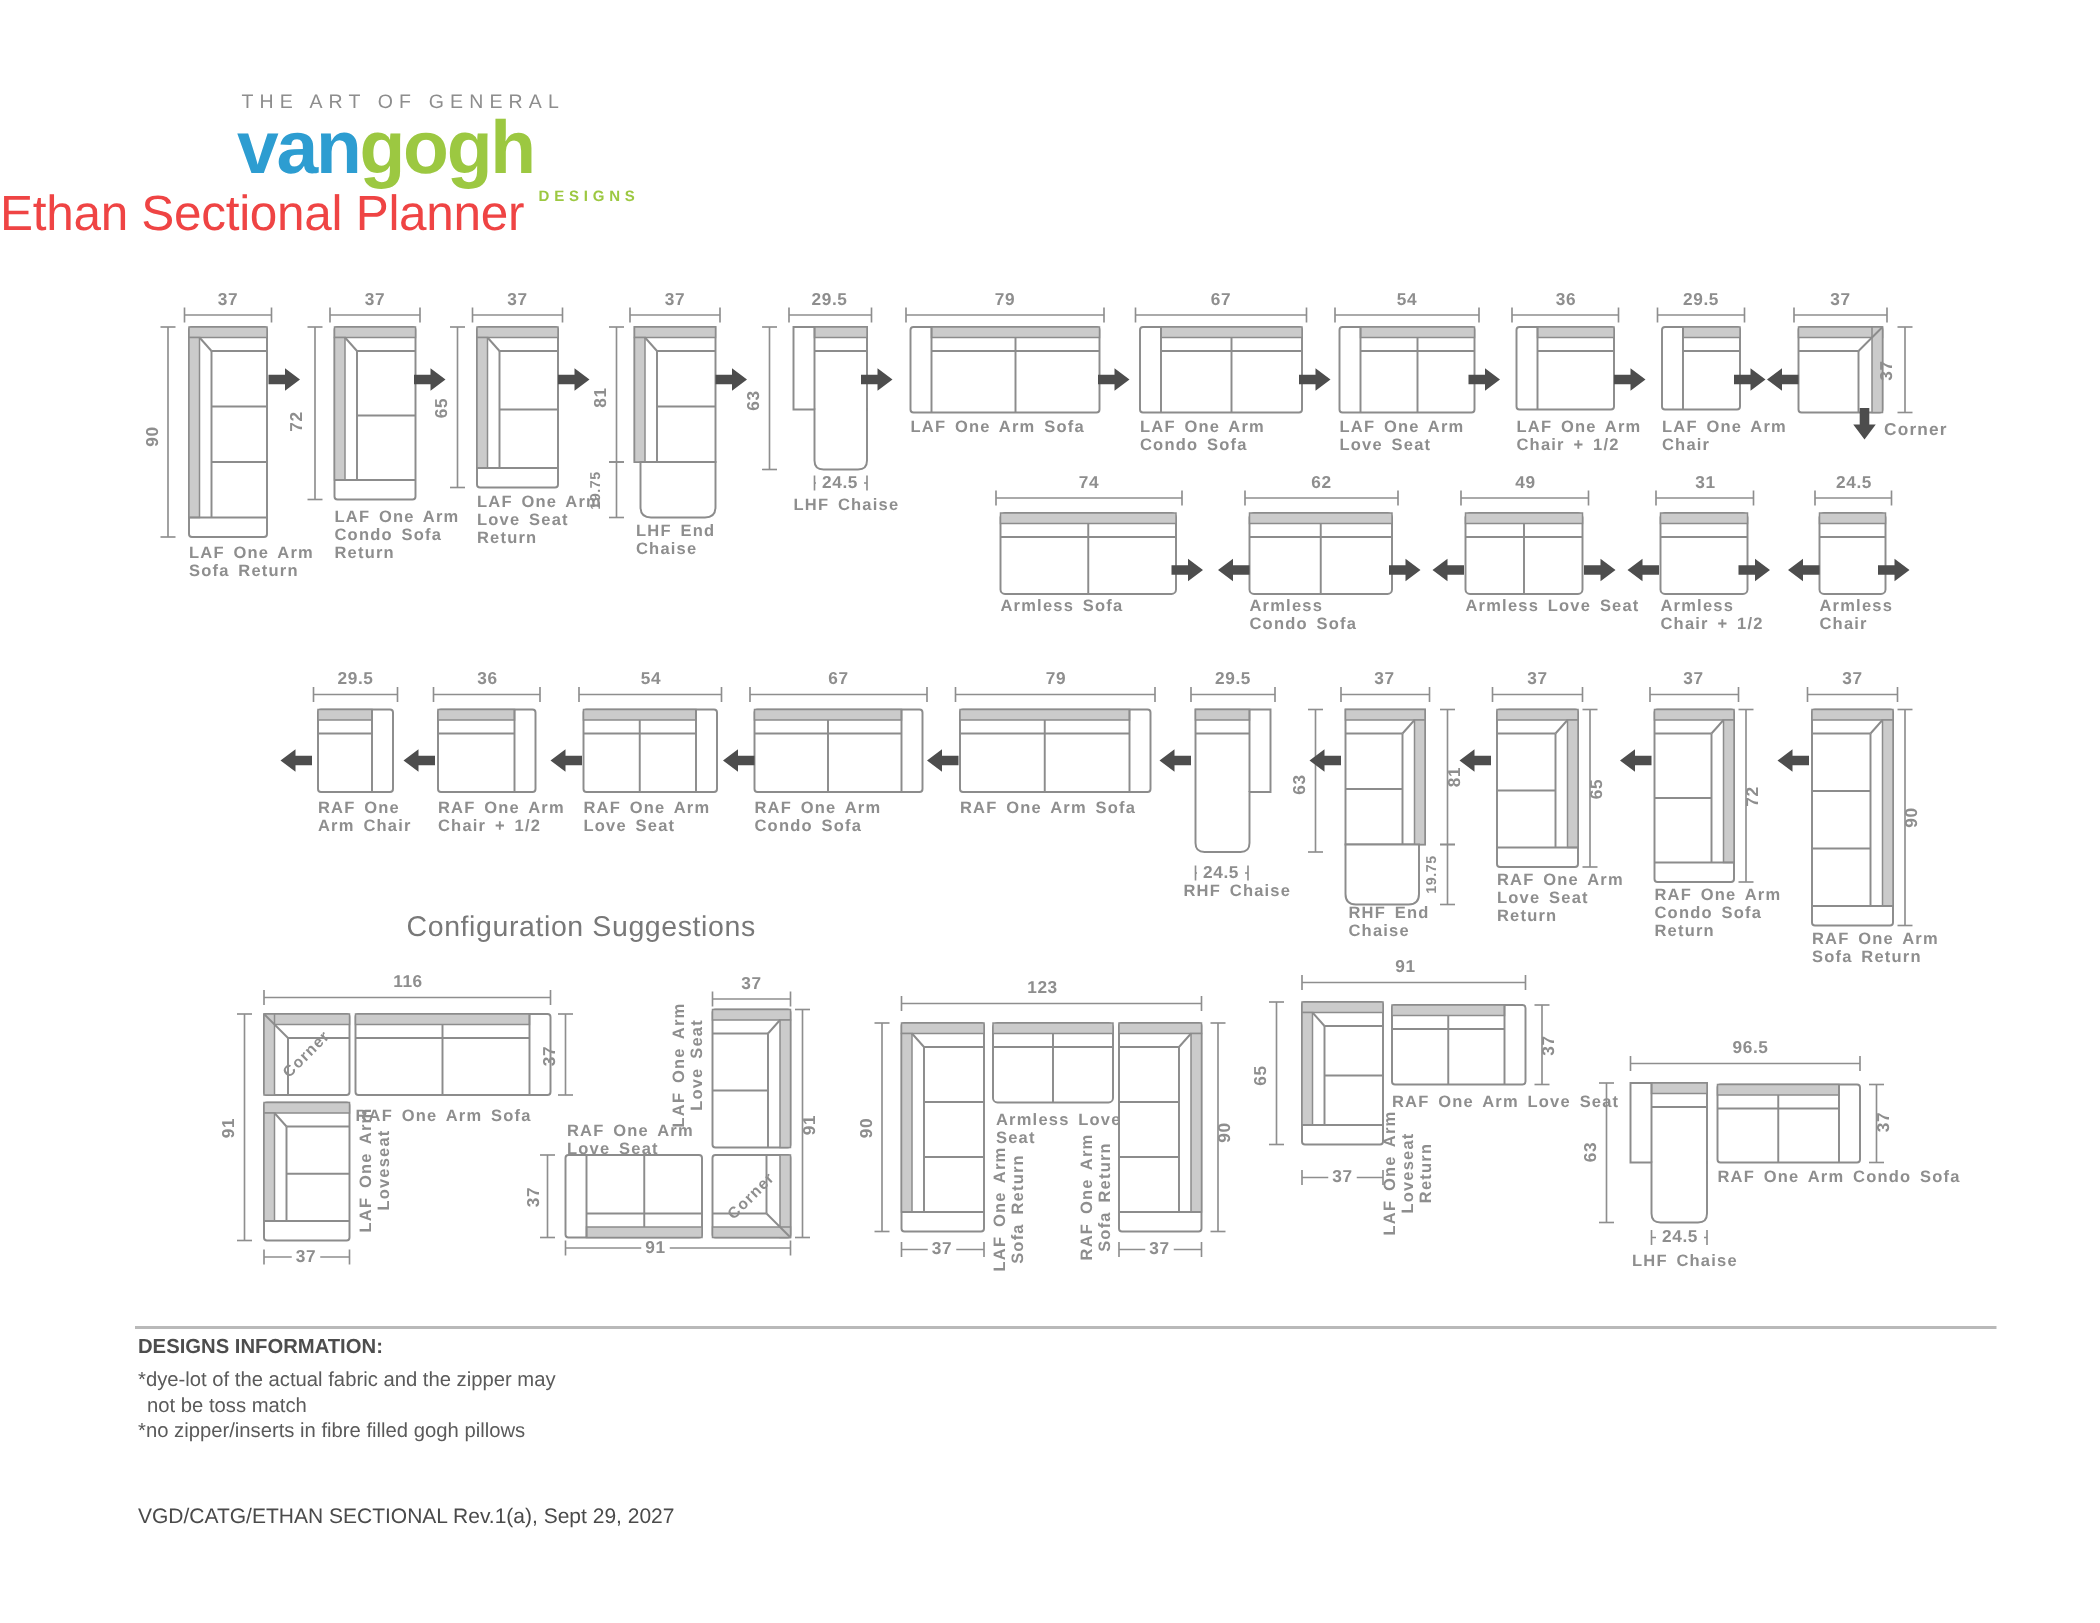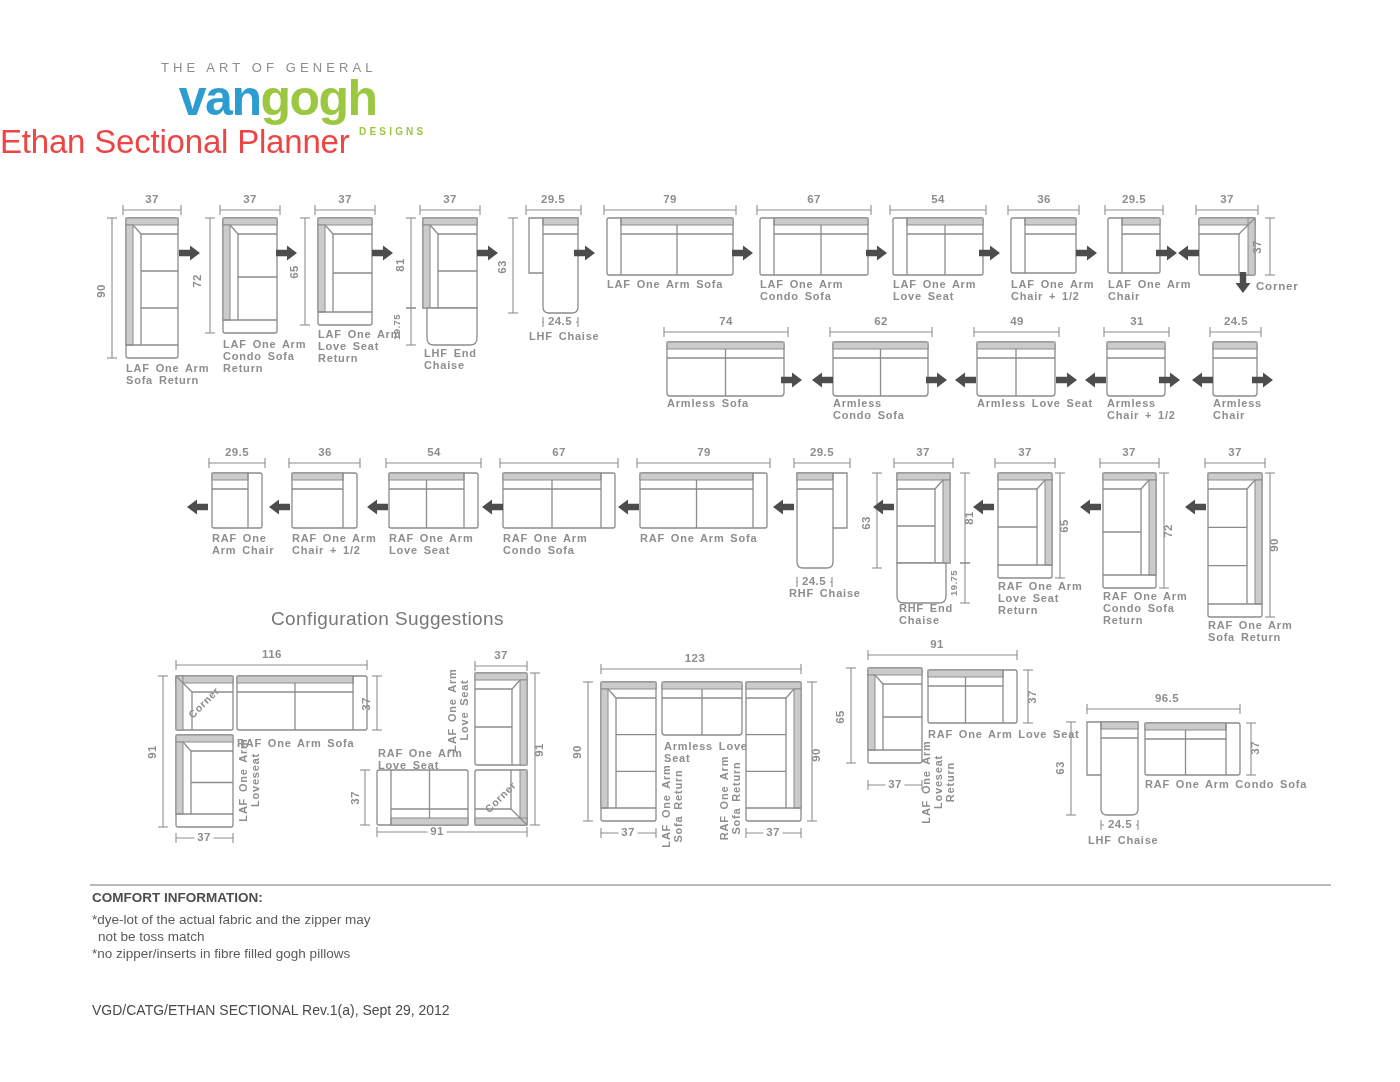--- a/index.html
+++ b/index.html
@@ -1,21 +1,21 @@
 <!DOCTYPE html>
 <html><head>
 <meta charset="utf-8">
 <style>
   html,body{margin:0;padding:0;background:#fff;}
   .page{position:relative;width:1400px;height:1082px;background:#fff;font-family:"Liberation Sans",sans-serif;overflow:hidden;}
   #diagram{position:absolute;left:0;top:0;}
   svg text{font-family:"Liberation Sans",sans-serif;}
   .logo{position:absolute;left:158px;top:60px;}
   .tagline{color:#8d8d8d;font-size:13px;letter-spacing:4.1px;margin-left:3px;white-space:nowrap;}
-  .brand{position:relative;font-size:50px;font-weight:bold;letter-spacing:-1.5px;line-height:46px;white-space:nowrap;text-align:right;}
+  .brand{position:relative;font-size:50px;font-weight:bold;letter-spacing:-1.5px;line-height:46px;white-space:nowrap;}
   .van{color:#2d9dd1;}
   .gogh{color:#9cc841;}
   .designs{position:absolute;font-size:10px;font-weight:bold;color:#9cc841;letter-spacing:3.2px;left:201px;top:34px;}
   .title{position:absolute;left:0;right:12px;top:123px;margin:0;text-align:left;font-size:33px;font-weight:400;color:#ef4444;letter-spacing:-0.2px;}
   .config-heading{position:absolute;left:271px;top:608px;font-size:19px;font-weight:normal;color:#787878;letter-spacing:0.4px;}
   .divider{position:absolute;left:90px;top:884px;width:1241px;height:2px;background:#b9b9b9;}
   .info{position:absolute;left:92px;top:890px;color:#5a5a5a;font-size:13.5px;}
   .info-h{font-weight:bold;color:#4d4d4d;margin-bottom:6px;}
   .note{line-height:17px;}
   .indent{padding-left:6px;}
@@ -767,22 +767,22 @@
         <polygon points="1239.8,272 1239.8,283 1235.5,283 1243,293 1250.5,283 1246.2,283 1246.2,272" fill="#4d4d4d"></polygon>
         <text x="1256" y="290" fill="#8e8e8e" font-size="11.5" font-weight="bold" letter-spacing="0.8" word-spacing="2" text-anchor="start">Corner</text>
       </g>
     </svg>
 
   <div class="config-heading">Configuration Suggestions</div>
 
   <div class="divider"></div>
 
   <div class="info">
-    <div class="info-h">COMFORT INFORMATION:</div>
+    <div class="info-h">DESIGNS INFORMATION:</div>
     <div class="note">*dye-lot of the actual fabric and the zipper may</div>
     <div class="note indent">not be toss match</div>
     <div class="note">*no zipper/inserts in fibre filled gogh pillows</div>
   </div>
 
 
-  <div class="footer">VGD/CATG/ETHAN SECTIONAL Rev.1(a), Sept 29, 2012</div>
+  <div class="footer">VGD/CATG/ETHAN SECTIONAL Rev.1(a), Sept 29, 2027</div>
 
 </div>
 
 </body></html>

